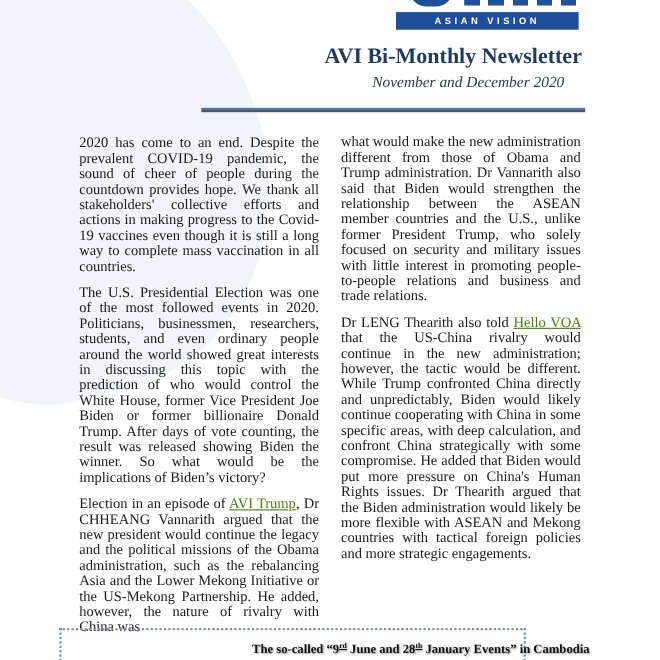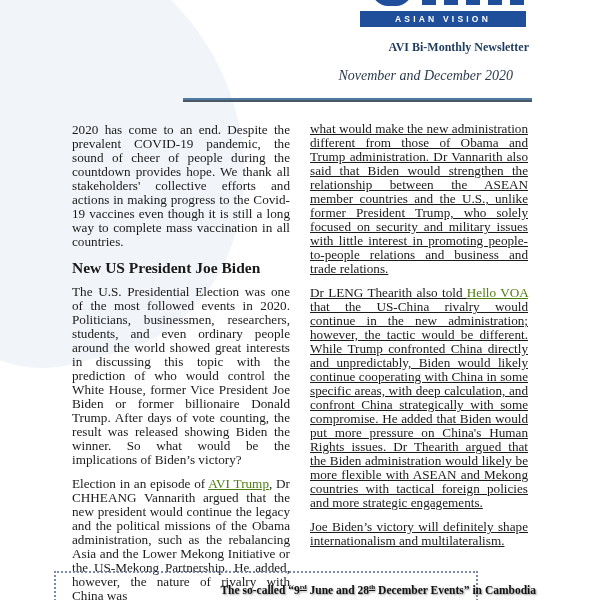--- a/index.html
+++ b/index.html
@@ -34,37 +34,37 @@
     background:repeating-linear-gradient(90deg,#1f4e9a 0 14px,transparent 14px 22px);
   }
   .logo-band {
     position:absolute; left:0; top:11px; width:166px; height:16px;
     background:#1f4e9a; color:#fff;
     font-family:"Liberation Sans", sans-serif; font-weight:bold;
     font-size:8.5px; letter-spacing:3.2px; line-height:16px; text-align:center;
   }
   .nl-title {
     position:absolute; right:71px; top:40px;
-    font-size:12px; font-weight:bold; color:#1f3b5e;
+    font-size:20px; font-weight:bold; color:#1f3b5e;
   }
   .nl-date {
     position:absolute; right:87px; top:68px;
     font-size:14px; font-style:italic; color:#2a3a4a;
   }
   .divider {
     position:absolute; left:183px; top:98px; width:349px; height:4px;
     border-top:2px solid #4e7aa3; border-bottom:2px solid #4a5866;
     box-sizing:border-box;
   }
   .col {
     position:absolute; font-size:13.2px; line-height:14px; text-align:justify;
   }
   .col p { margin:0 0 10px 0; }
   .col-left { left:72px; top:123px; width:218px; }
-  .col-right { left:310px; top:122px; width:218px;text-decoration:underline; }
+  .col-right { left:310px; top:122px; width:218px; }
   .col h2 {
     font-size:15.5px; font-weight:bold; margin:0 0 8px 0; line-height:18px; text-align:left;
   }
   a.link { color:#4d7c0f; text-decoration:underline; }
   .sidebox {
     position:absolute; left:54px; top:571px; width:420px; height:60px;
     border-top:2px dotted #7a8aa8; border-left:2px dotted #7a8aa8; border-right:2px dotted #7a8aa8;
   }
   .sidebox-title {
     position:absolute; right:64px; top:583px;
@@ -86,25 +86,23 @@
   <div class="logo-letters"></div>
   <div class="logo-band">ASIAN VISION INSTITUTE</div>
 </div>
 
 <div class="nl-title">AVI Bi-Monthly Newsletter</div>
 <div class="nl-date">November and December 2020</div>
 <div class="divider"></div>
 
 <div class="col col-left">
   <p>2020 has come to an end. Despite the prevalent COVID-19 pandemic, the sound of cheer of people during the countdown provides hope. We thank all stakeholders' collective efforts and actions in making progress to the Covid-19 vaccines even though it is still a long way to complete mass vaccination in all countries.</p>
-  <h2>New US President Joe Biden</h2>
   <p>The U.S. Presidential Election was one of the most followed events in 2020. Politicians, businessmen, researchers, students, and even ordinary people around the world showed great interests in discussing this topic with the prediction of who would control the White House, former Vice President Joe Biden or former billionaire Donald Trump. After days of vote counting, the result was released showing Biden the winner. So what would be the implications of Biden’s victory?</p>
   <p><span>Election in an episode of </span><a class="link">AVI Trump</a><span>, Dr CHHEANG Vannarith argued that the new president would continue the legacy and the political missions of the Obama administration, such as the rebalancing Asia and the Lower Mekong Initiative or the US-Mekong Partnership. He added, however, the nature of rivalry with China was</span></p>
 </div>
 
 <div class="col col-right">
   <p>what would make the new administration different from those of Obama and Trump administration. Dr Vannarith also said that Biden would strengthen the relationship between the ASEAN member countries and the U.S., unlike former President Trump, who solely focused on security and military issues with little interest in promoting people-to-people relations and business and trade relations.</p>
   <p><span>Dr LENG Thearith also told </span><a class="link">Hello VOA</a><span> that the US-China rivalry would continue in the new administration; however, the tactic would be different. While Trump confronted China directly and unpredictably, Biden would likely continue cooperating with China in some specific areas, with deep calculation, and confront China strategically with some compromise. He added that Biden would put more pressure on China's Human Rights issues. Dr Thearith argued that the Biden administration would likely be more flexible with ASEAN and Mekong countries with tactical foreign policies and more strategic engagements.</span></p>
-  <p>Joe Biden’s victory will definitely shape internationalism and multilateralism.</p>
 </div>
 
 <div class="sidebox"></div>
-<div class="sidebox-title"><span>The so-called “9</span><sup>rd</sup><span> June and 28</span><sup>th</sup><span> December Events” in Cambodia</span></div>
+<div class="sidebox-title"><span>The so-called “9</span><sup>rd</sup><span> June and 28</span><sup>th</sup><span> January Events” in Cambodia</span></div>
 
 </body></html>

